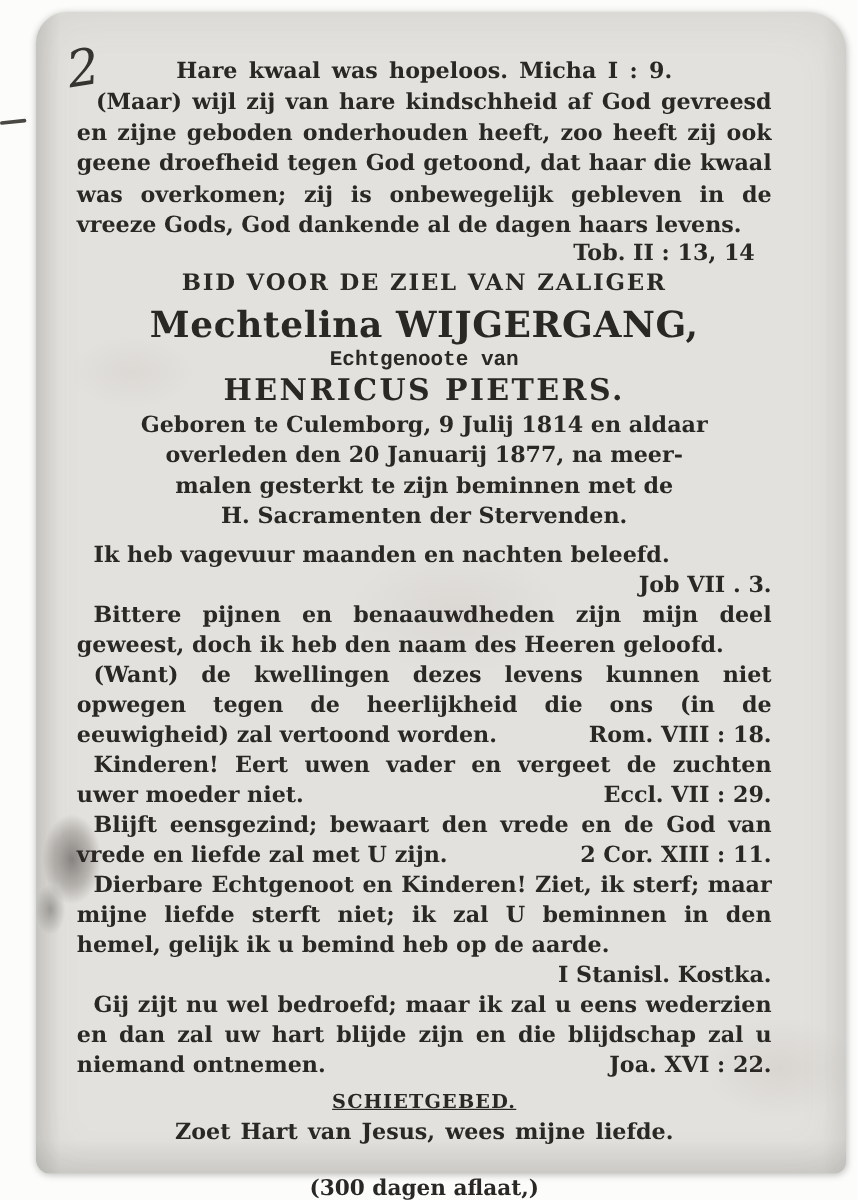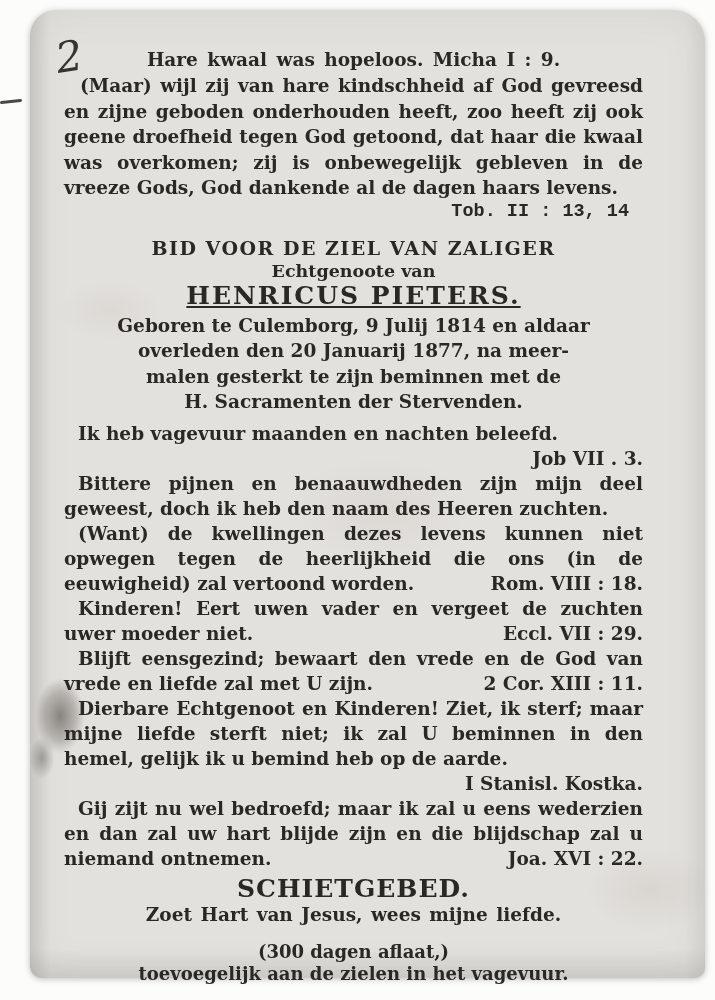--- a/index.html
+++ b/index.html
@@ -41,66 +41,67 @@
     color:#35342f;transform:rotate(-9deg);
     font-family:"DejaVu Serif",serif;line-height:1;
   }
   .pen-dash{
     position:absolute;left:-30px;top:90px;width:22px;height:3px;
     background:#4a4843;transform:rotate(-6deg);border-radius:2px;
   }
   .center{text-align:center;text-indent:0;}
   .epigraph-open{line-height:26px;word-spacing:3px;margin-top:25px;}
   .epigraph-body{margin:0;text-indent:16px;line-height:25.5px;}
-  .epigraph-ref{text-align:right;line-height:21px;padding-right:14px;font-family:Liberation Mono, monospace;}
-  .invocation{line-height:25px;letter-spacing:1.5px;margin-top:14px;font-size:19px;}
+  .epigraph-ref{text-align:right;line-height:21px;padding-right:14px;}
+  .invocation{line-height:25px;letter-spacing:1.5px;margin-top:2px;font-size:19px;}
   .deceased{font-size:30px;line-height:36px;margin-top:5px;letter-spacing:.5px;}
-  .spouse-of{font-size:17.5px;line-height:20px;font-weight:bold;}
-  .spouse-name{font-size:25px;line-height:29px;letter-spacing:2px;margin-bottom:3px;text-decoration:underline;}
+  .spouse-of{font-size:17.5px;line-height:20px;font-weight:bold;font-family:Liberation Mono, monospace;}
+  .spouse-name{font-size:25px;line-height:29px;letter-spacing:2px;margin-bottom:3px;}
   .bio-line{line-height:25.5px;}
   .verses{margin-top:6px;}
   .verse{margin:0;text-indent:14px;line-height:25px;display:flow-root;}
   .verse-ref{float:right;text-indent:0;}
-  .prayer-title{font-size:25px;line-height:26px;letter-spacing:1px;margin-top:5px;}
+  .prayer-title{font-size:16px;line-height:26px;letter-spacing:1px;margin-top:5px;text-decoration:underline;}
   .prayer-line{line-height:25px;word-spacing:2px;}
-  .indulgence{margin-top:14px;font-size:18px;line-height:22px;text-align:center;}
+  .indulgence{margin-top:24px;font-size:18px;line-height:22px;text-align:center;}
   .suffrage{font-size:18px;line-height:22px;}
 </style>
 </head>
 <body>
 
 <div class="card">
 
   <div class="handwritten">2</div>
   <div class="pen-dash"></div>
 
   <div class="content">
 
     <div class="center epigraph-open">Hare kwaal was hopeloos. Micha I : 9.</div>
     <p class="epigraph-body">(Maar) wijl zij van hare kindschheid af God gevreesd en zijne geboden onderhouden heeft, zoo heeft zij ook geene droefheid tegen God getoond, dat haar die kwaal was overkomen; zij is onbewegelijk gebleven in de vreeze Gods, God dankende al de dagen haars levens.</p>
     <div class="epigraph-ref">Tob. II : 13, 14</div>
 
     <div class="center invocation">BID VOOR DE ZIEL VAN ZALIGER</div>
+    <div class="center deceased">Mechtelina WIJGERGANG,</div>
     <div class="center spouse-of">Echtgenoote van</div>
     <div class="center spouse-name">HENRICUS PIETERS.</div>
 
     <div class="biography">
       <div class="center bio-line">Geboren te Culemborg, 9 Julij 1814 en aldaar</div>
       <div class="center bio-line">overleden den 20 Januarij 1877, na meer-</div>
       <div class="center bio-line">malen gesterkt te zijn beminnen met de</div>
       <div class="center bio-line">H. Sacramenten der Stervenden.</div>
     </div>
 
     <div class="verses">
       <p class="verse">
         <span class="verse-text">Ik heb vagevuur maanden en nachten beleefd.</span>
         <span class="verse-ref">Job VII . 3.</span>
       </p>
       <p class="verse">
-        <span class="verse-text">Bittere pijnen en benaauwdheden zijn mijn deel geweest, doch ik heb den naam des Heeren zuchten.</span>
+        <span class="verse-text">Bittere pijnen en benaauwdheden zijn mijn deel geweest, doch ik heb den naam des Heeren geloofd.</span>
       </p>
       <p class="verse">
         <span class="verse-text">(Want) de kwellingen dezes levens kunnen niet opwegen tegen de heerlijkheid die ons (in de eeuwigheid) zal vertoond worden.</span>
         <span class="verse-ref">Rom. VIII : 18.</span>
       </p>
       <p class="verse">
         <span class="verse-text">Kinderen! Eert uwen vader en vergeet de zuchten uwer moeder niet.</span>
         <span class="verse-ref">Eccl. VII : 29.</span>
       </p>
       <p class="verse">

